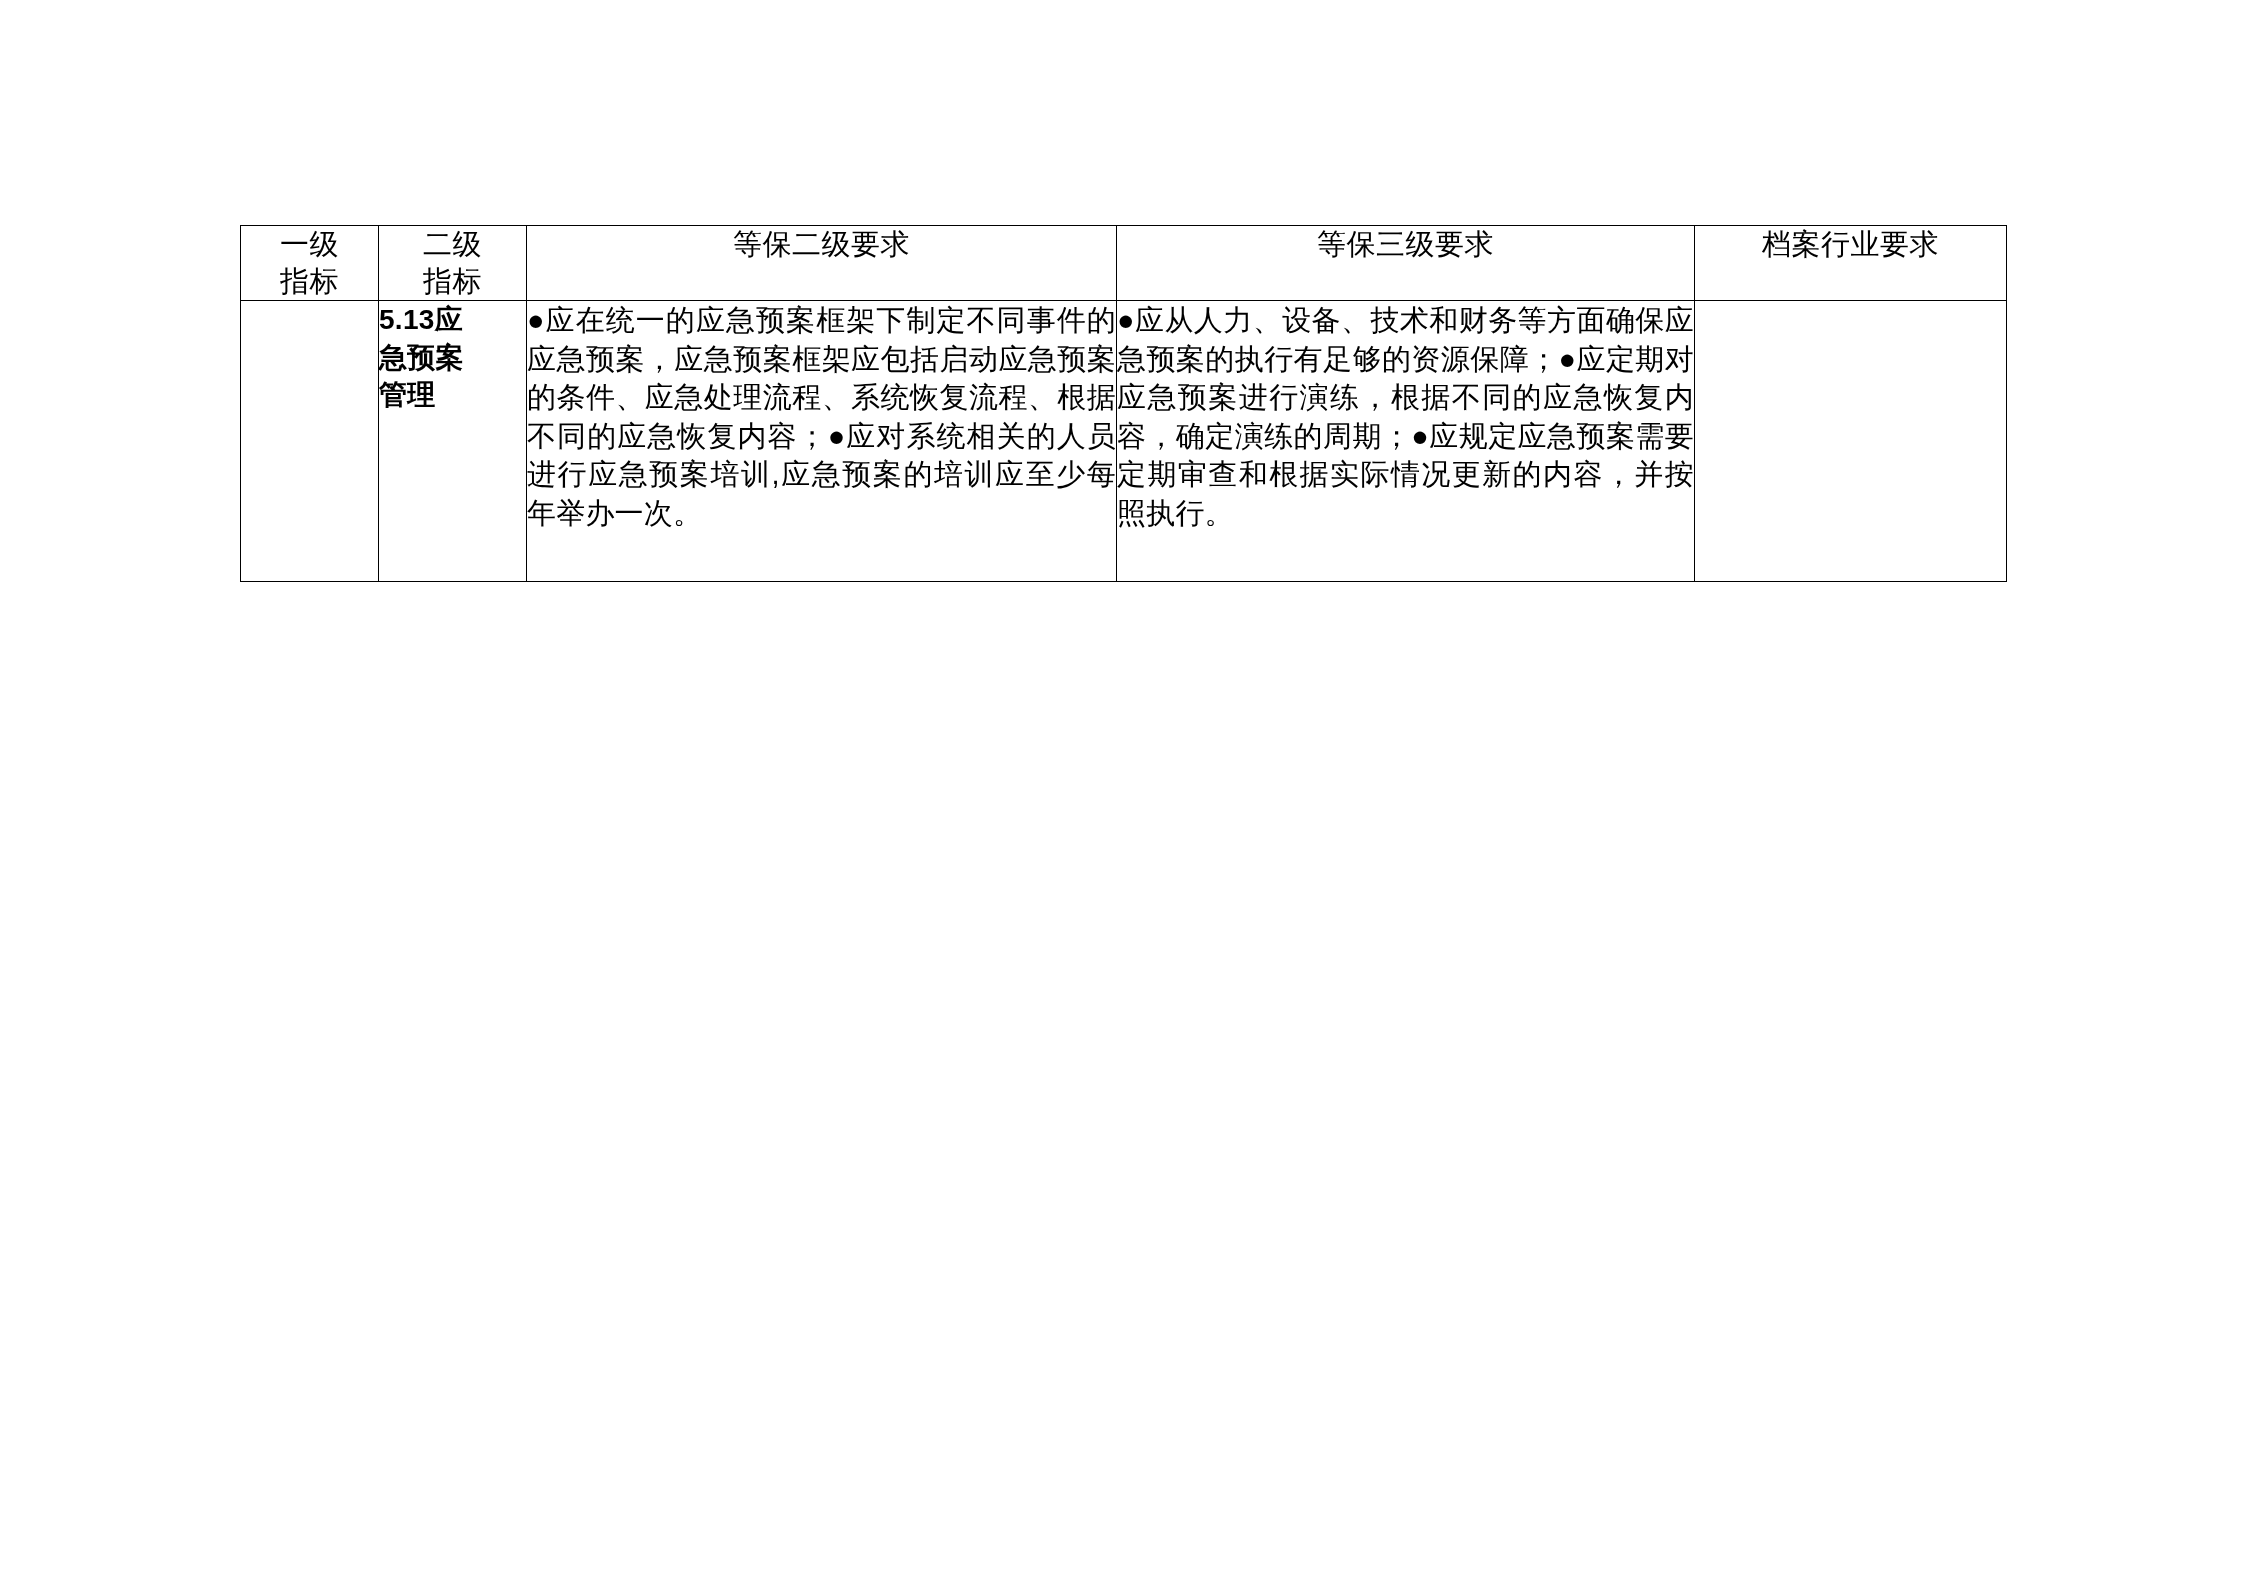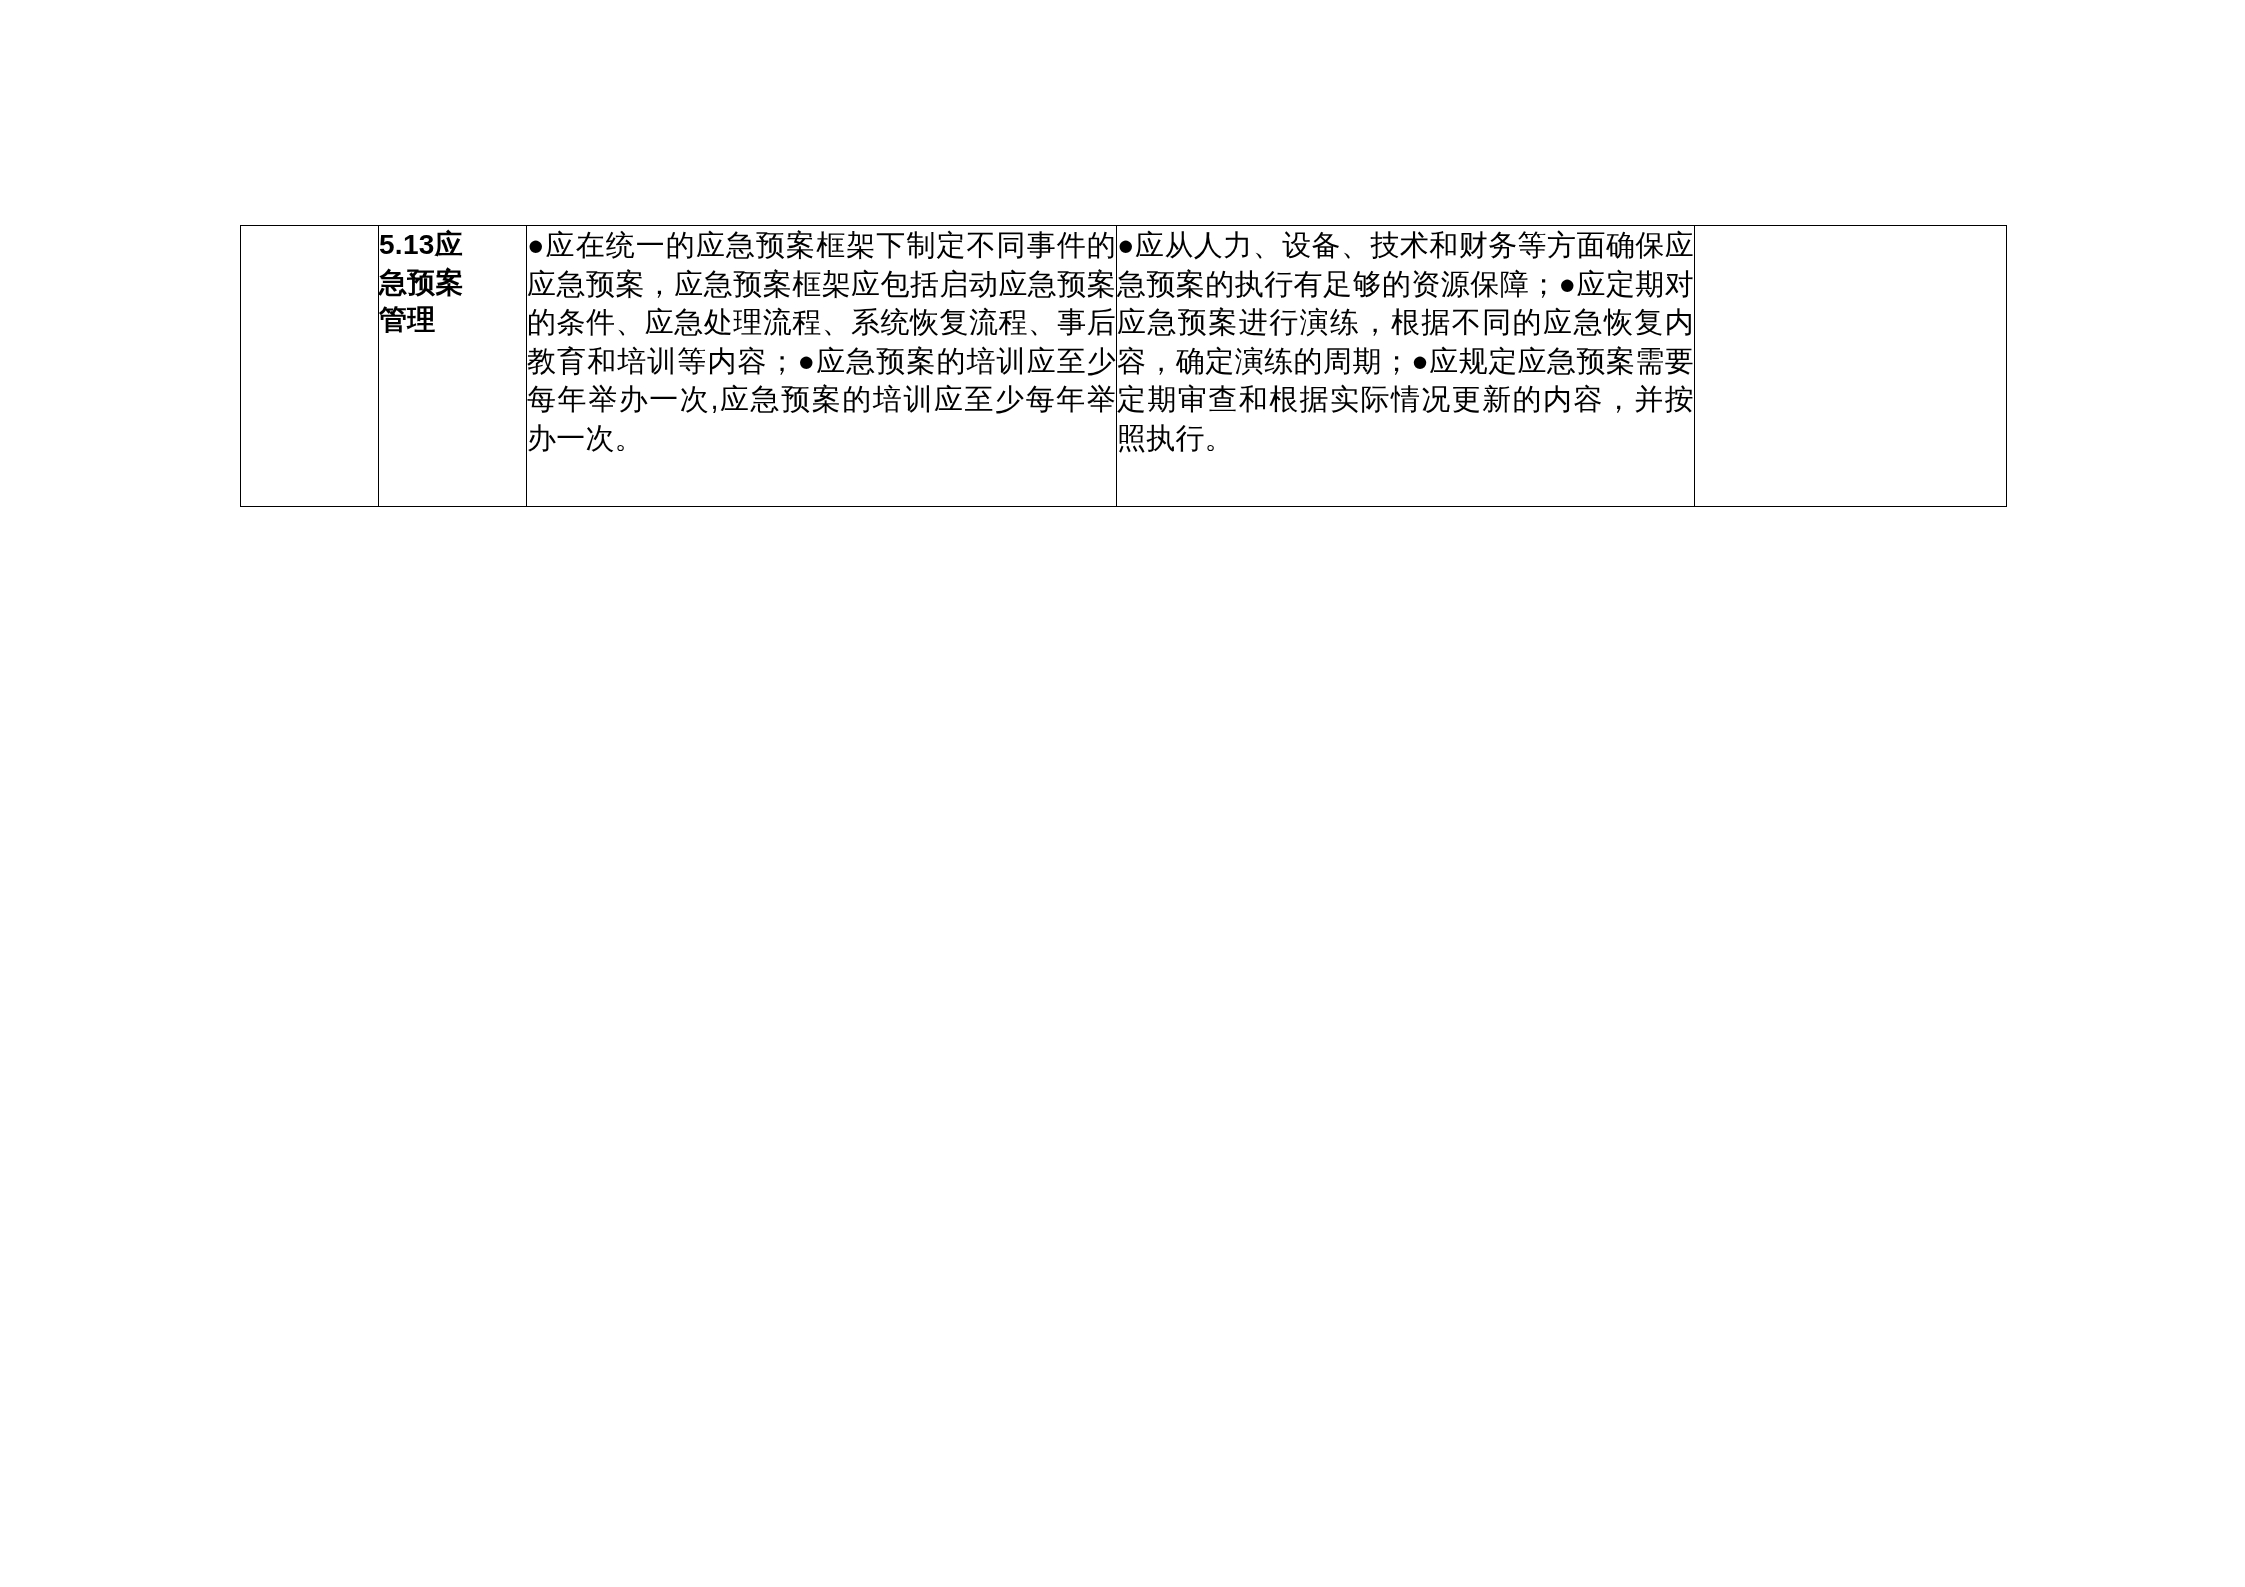--- a/index.html
+++ b/index.html
@@ -87,29 +87,48 @@
 <div class="page">
   <table class="doc-table">
     <colgroup>
       <col class="col-1">
       <col class="col-2">
       <col class="col-3">
       <col class="col-4">
       <col class="col-5">
     </colgroup>
     <tbody>
+      <tr>
+        <td class="hdr-cell">
+          <span class="line">一级</span>
+          <span class="line">指标</span>
+        </td>
+        <td class="hdr-cell">
+          <span class="line">二级</span>
+          <span class="line">指标</span>
+        </td>
+        <td class="hdr-cell">
+          <span class="line">等保二级要求</span>
+        </td>
+        <td class="hdr-cell">
+          <span class="line">等保三级要求</span>
+        </td>
+        <td class="hdr-cell">
+          <span class="line">档案行业要求</span>
+        </td>
+      </tr>
       <tr class="row-body">
         <td class="idx-cell empty-cell"></td>
         <td class="idx-cell">
           <span class="line">5.13应</span>
           <span class="line">急预案</span>
           <span class="line">管理</span>
         </td>
         <td class="body-cell">
-          <p>●应在统一的应急预案框架下制定不同事件的应急预案，应急预案框架应包括启动应急预案的条件、应急处理流程、系统恢复流程、事后教育和培训等内容；●应急预案的培训应至少每年举办一次,应急预案的培训应至少每年举办一次。</p>
+          <p>●应在统一的应急预案框架下制定不同事件的应急预案，应急预案框架应包括启动应急预案的条件、应急处理流程、系统恢复流程、根据不同的应急恢复内容；●应对系统相关的人员进行应急预案培训,应急预案的培训应至少每年举办一次。</p>
         </td>
         <td class="body-cell">
           <p>●应从人力、设备、技术和财务等方面确保应急预案的执行有足够的资源保障；●应定期对应急预案进行演练，根据不同的应急恢复内容，确定演练的周期；●应规定应急预案需要定期审查和根据实际情况更新的内容，并按照执行。</p>
         </td>
         <td class="body-cell empty-cell"></td>
       </tr>
     </tbody>
   </table>
 </div>
 

